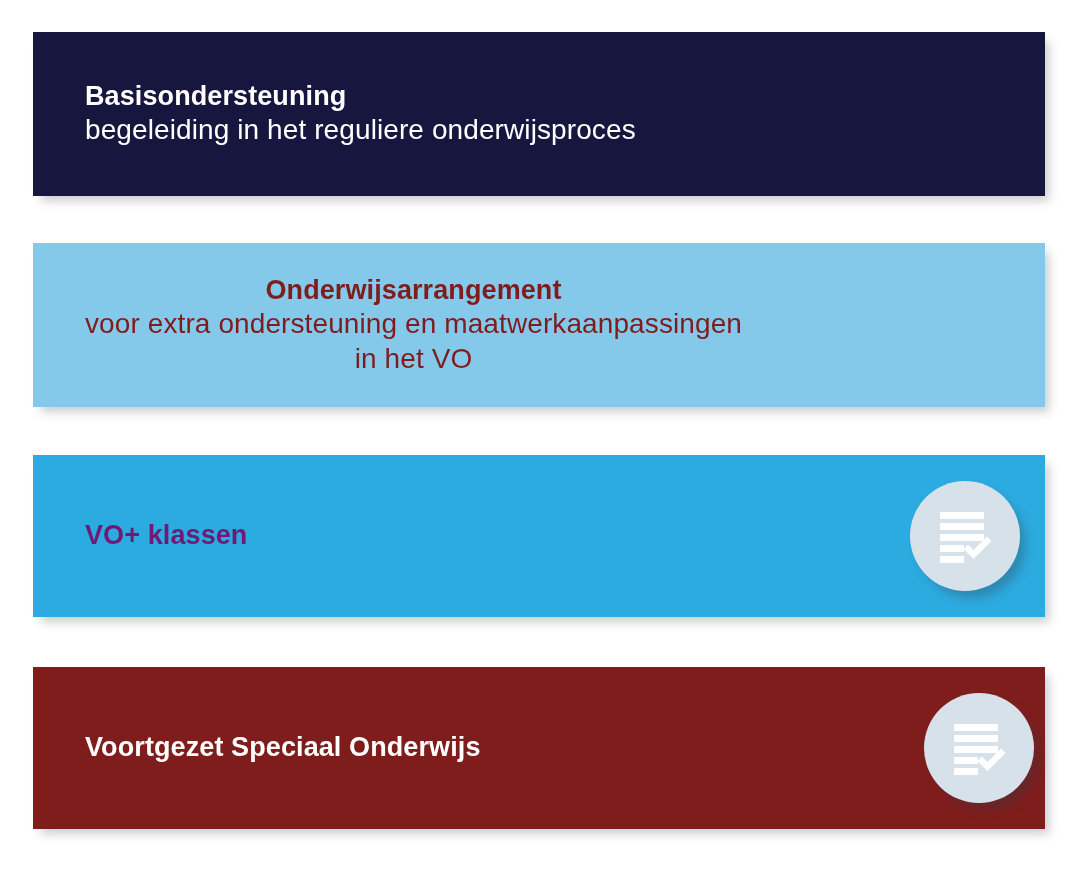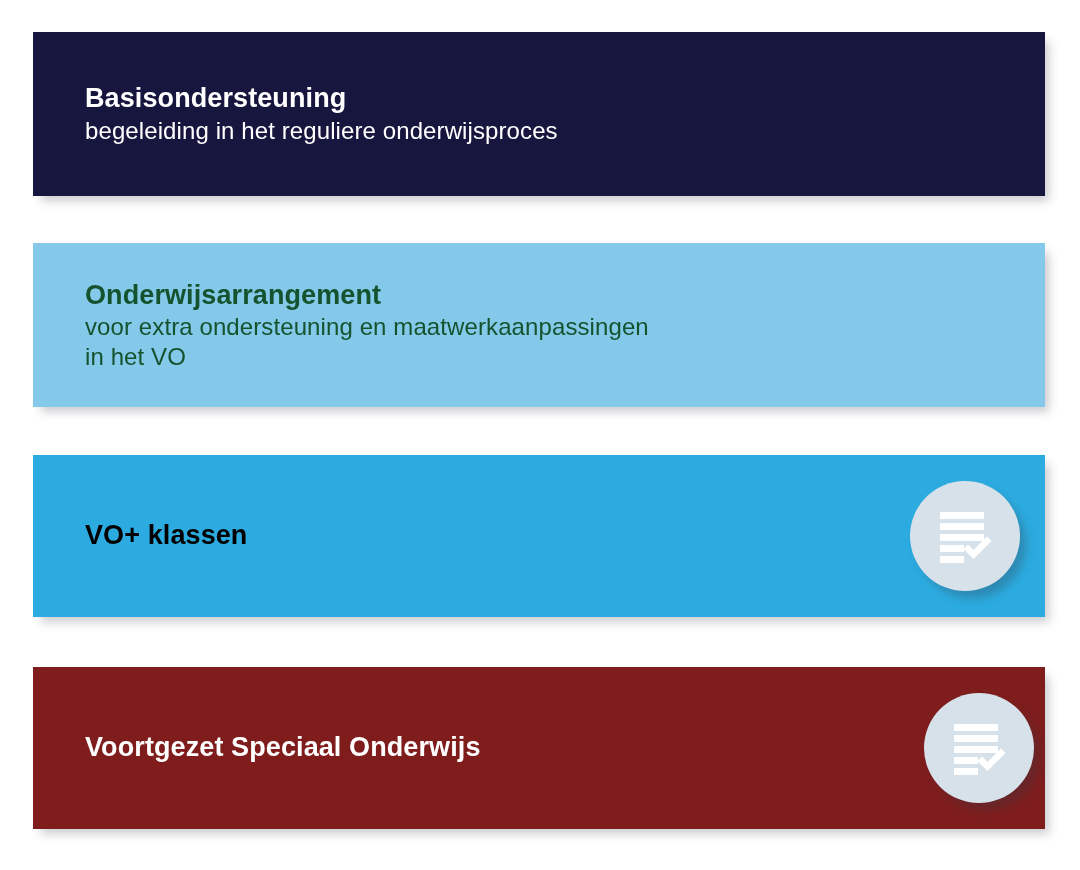--- a/index.html
+++ b/index.html
@@ -45,21 +45,21 @@
   }
 
   .bar-title {
     font-size: 27px;
     font-weight: bold;
     letter-spacing: 0.1px;
     white-space: nowrap;
   }
 
   .bar-subtitle {
-    font-size: 24px;
+    font-size: 28px;
     font-weight: normal;
     letter-spacing: 0.1px;
   }
 
   .bar-subtitle .line {
     display: block;
     white-space: nowrap;
   }
 
   .icon-slot {
@@ -108,32 +108,32 @@
     <div class="bar-text" style="color: rgb(255, 255, 255);">
       <div class="bar-title">Basisondersteuning</div>
       <div class="bar-subtitle">
         <span class="line">begeleiding in het reguliere onderwijsproces</span>
       </div>
     </div>
     <div class="spacer-slot"></div>
   </div>
 
   <div class="level-bar bar-2" style="background: rgb(132, 200, 234);">
-    <div class="bar-text" style="color: #14532d;">
+    <div class="bar-text" style="color: #7f1d1d; text-align: center;">
       <div class="bar-title">Onderwijsarrangement</div>
       <div class="bar-subtitle">
         <span class="line">voor extra ondersteuning en maatwerkaanpassingen</span>
         <span class="line">in het VO</span>
       </div>
     </div>
     <div class="spacer-slot"></div>
   </div>
 
   <div class="level-bar bar-3" style="background: rgb(44, 171, 224);">
-    <div class="bar-text" style="color: #000000;">
+    <div class="bar-text" style="color: #701a75;">
       <div class="bar-title">VO+ klassen</div>
     </div>
     <div class="icon-slot">
       <div class="doc-check-icon" style="background: rgb(214, 225, 233);">
         <svg viewBox="0 0 58 58" xmlns="http://www.w3.org/2000/svg" aria-hidden="true">
           <rect x="4" y="5" width="44" height="7" fill="#ffffff"></rect>
           <rect x="4" y="16" width="44" height="7" fill="#ffffff"></rect>
           <rect x="4" y="27" width="44" height="7" fill="#ffffff"></rect>
           <rect x="4" y="38" width="24" height="7" fill="#ffffff"></rect>
           <rect x="4" y="49" width="24" height="7" fill="#ffffff"></rect>

